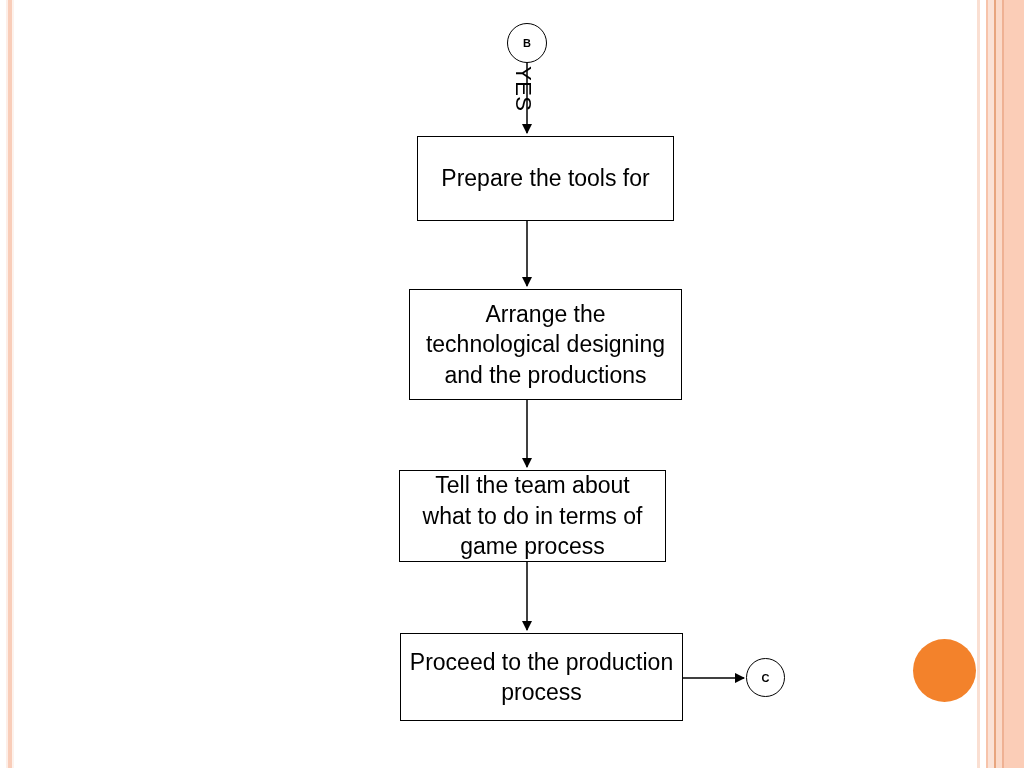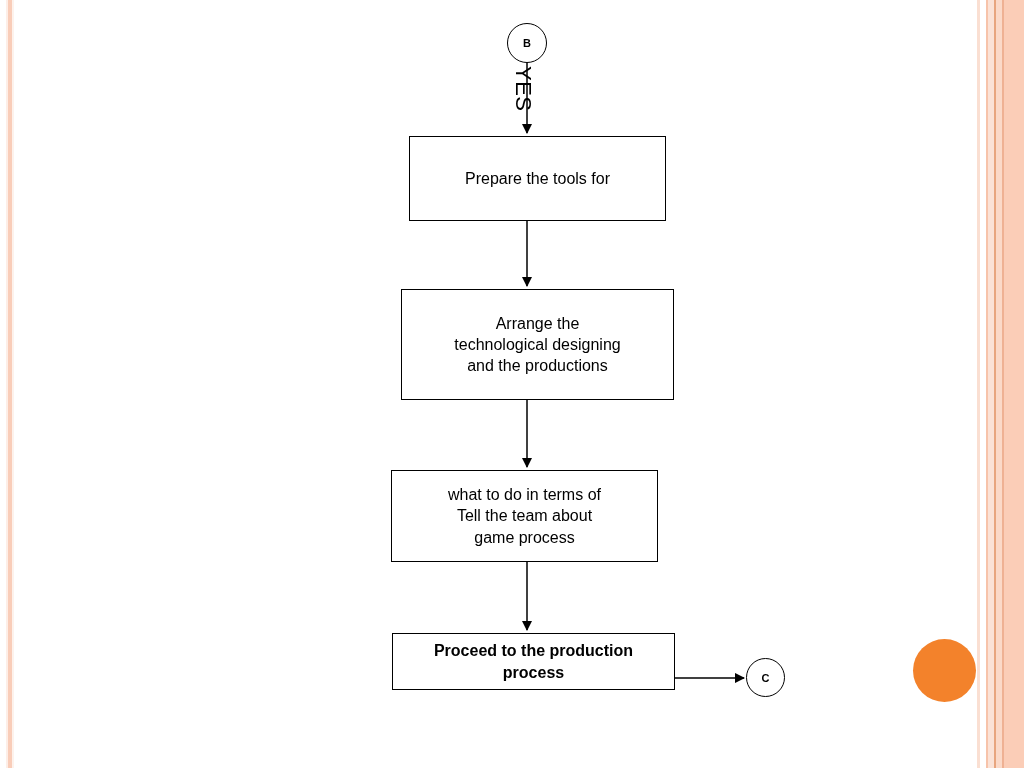--- a/index.html
+++ b/index.html
@@ -33,23 +33,24 @@
   .node-box {
     position: absolute;
     box-sizing: border-box;
     border: 1.4px solid #000000;
     background: #ffffff;
     display: flex;
     align-items: center;
     justify-content: center;
     text-align: center;
     color: #000000;
-    font-size: 16px;
+    font-size: 23px;
     line-height: 1.32;
     padding: 2px 6px;
+    margin-left: 8px;
   }
   .node-box span { display: block; }
 
   .connector-circle {
     position: absolute;
     box-sizing: border-box;
     border: 1.4px solid #000000;
     background: #ffffff;
     border-radius: 50%;
     display: flex;
@@ -134,27 +135,27 @@
   <div class="node-box" style="left:401px; top:289px; width:273px; height:111px;justify-content:center;">
     <div>
       <span>Arrange the</span>
       <span>technological designing</span>
       <span>and the productions</span>
     </div>
   </div>
 
   <div class="node-box" style="left:391px; top:470px; width:267px; height:92px;">
     <div>
+      <span>Tell the team about</span>
       <span>what to do in terms of</span>
-      <span>Tell the team about</span>
       <span>game process</span>
     </div>
   </div>
 
-  <div class="node-box" style="left:392px; top:633px; width:283px; height:57px;font-weight:bold;">
+  <div class="node-box" style="left:392px; top:633px; width:283px; height:88px;">
     <div>
       <span>Proceed to the production</span>
       <span>process</span>
     </div>
   </div>
 
   <div class="connector-circle" style="left:746px; top:658px; width:39px; height:39px;">
     <span>C</span>
   </div>
 

